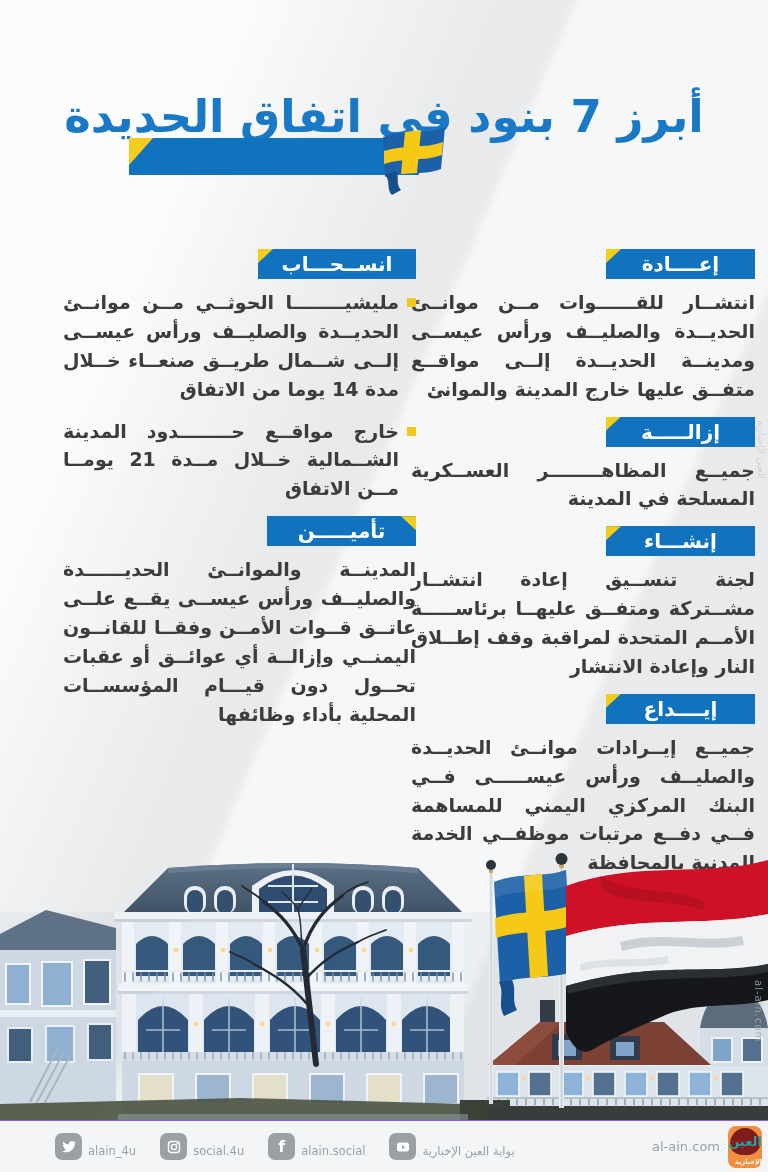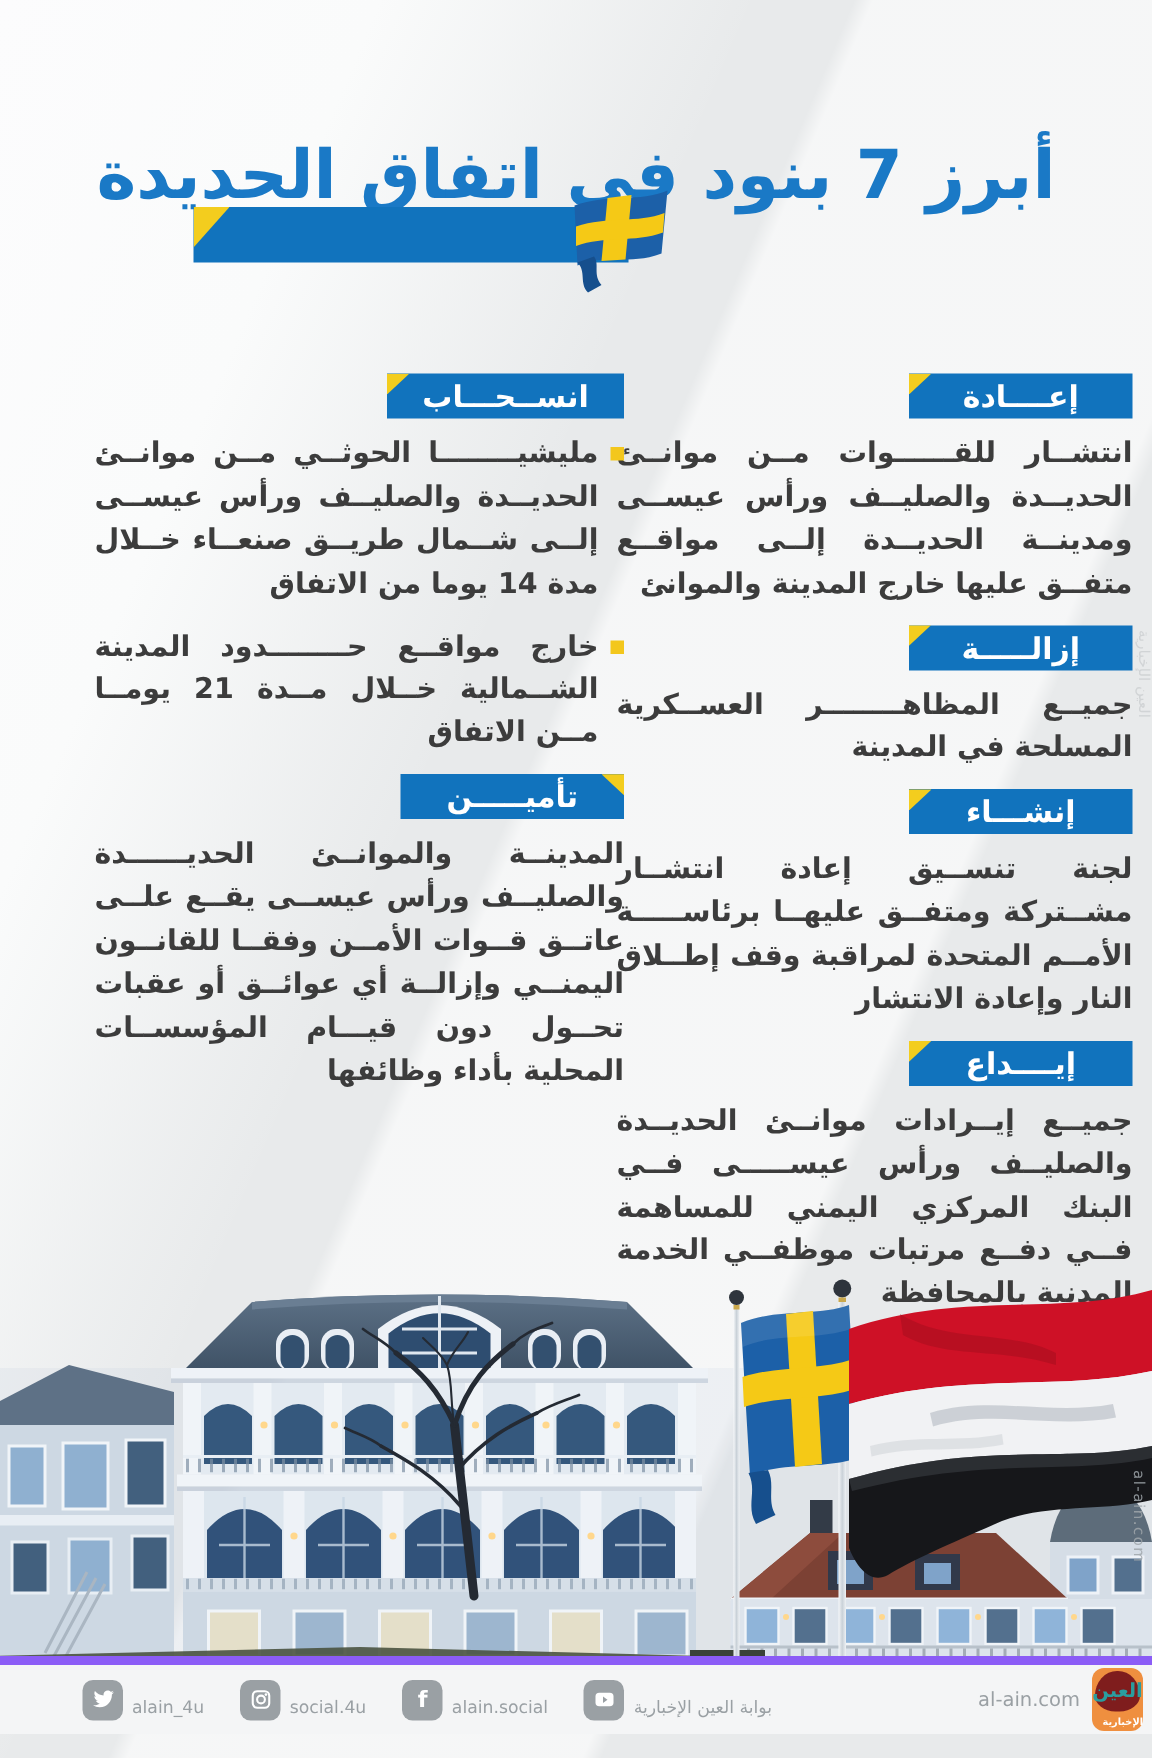--- a/index.html
+++ b/index.html
@@ -47,22 +47,22 @@
   .wm-side{
     position:absolute;right:1px;top:420px;writing-mode:vertical-rl;
     color:#cfd2d4;font-size:10px;opacity:.9;letter-spacing:1px;
   }
   .wm-photo{
     position:absolute;right:4px;top:980px;writing-mode:vertical-rl;
     color:#9fa6ab;font-size:10px;opacity:.85;letter-spacing:1px;
   }
   .photo{position:absolute;left:0;top:852px;width:768px;height:268px;}
   .footer{
-    position:absolute;bottom:16px;left:0;width:768px;height:52px;
-    background:#f4f5f6;border-top:6px solid #8b5cf6;
+    position:absolute;bottom:0;left:0;width:768px;height:52px;
+    background:#f4f5f6;border-top:1px solid #8b5cf6;
     display:flex;align-items:center;box-sizing:border-box;padding:0 4px 0 55px;
   }
   .soc{display:flex;align-items:flex-end;margin-right:24px;}
   .soc-ic{
     width:27px;height:27px;background:#9aa0a4;border-radius:7px;
     display:flex;align-items:center;justify-content:center;flex:0 0 auto;
   }
   .soc-lb{color:#9aa0a4;font-size:11.5px;margin-left:6px;padding-bottom:2px;white-space:nowrap;}
   .soc-lb.ar{direction:rtl;}
   .site{margin-left:auto;color:#9aa0a4;font-size:13px;margin-right:8px;}

